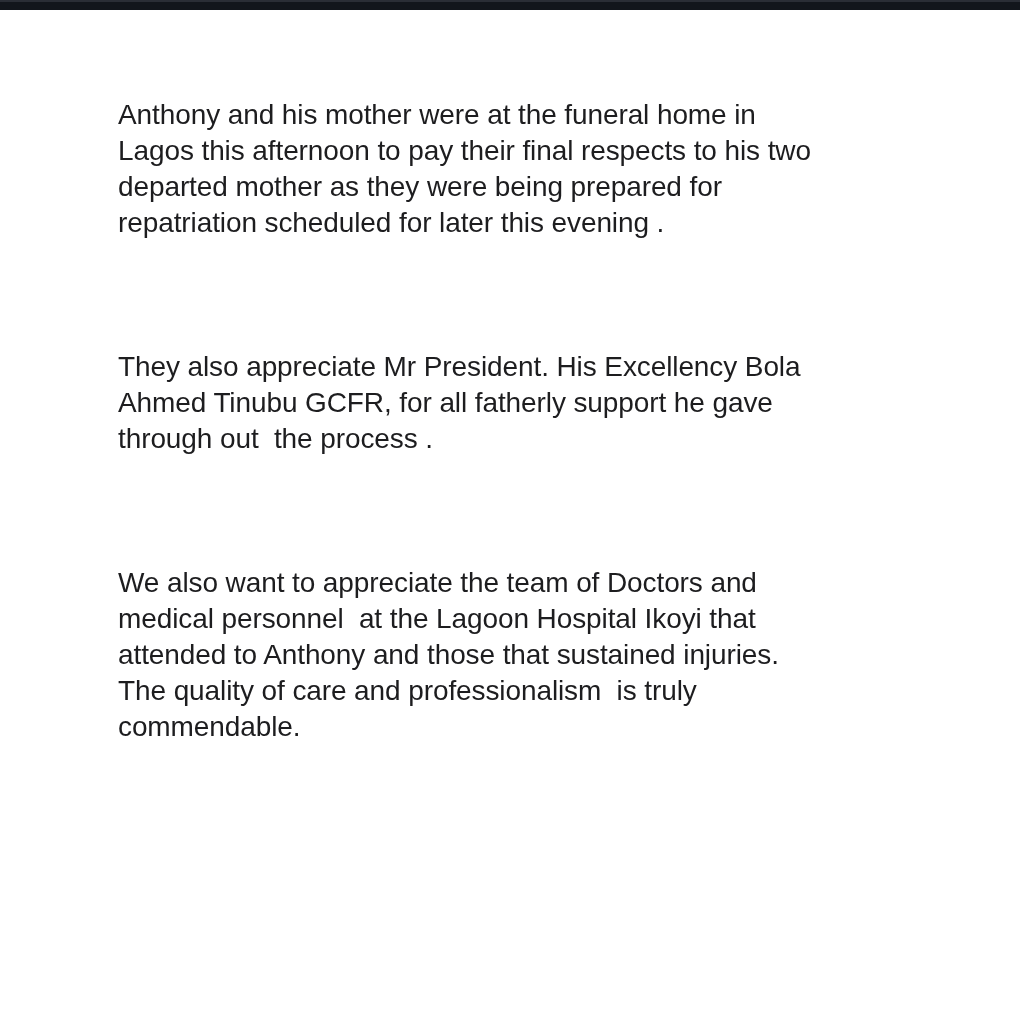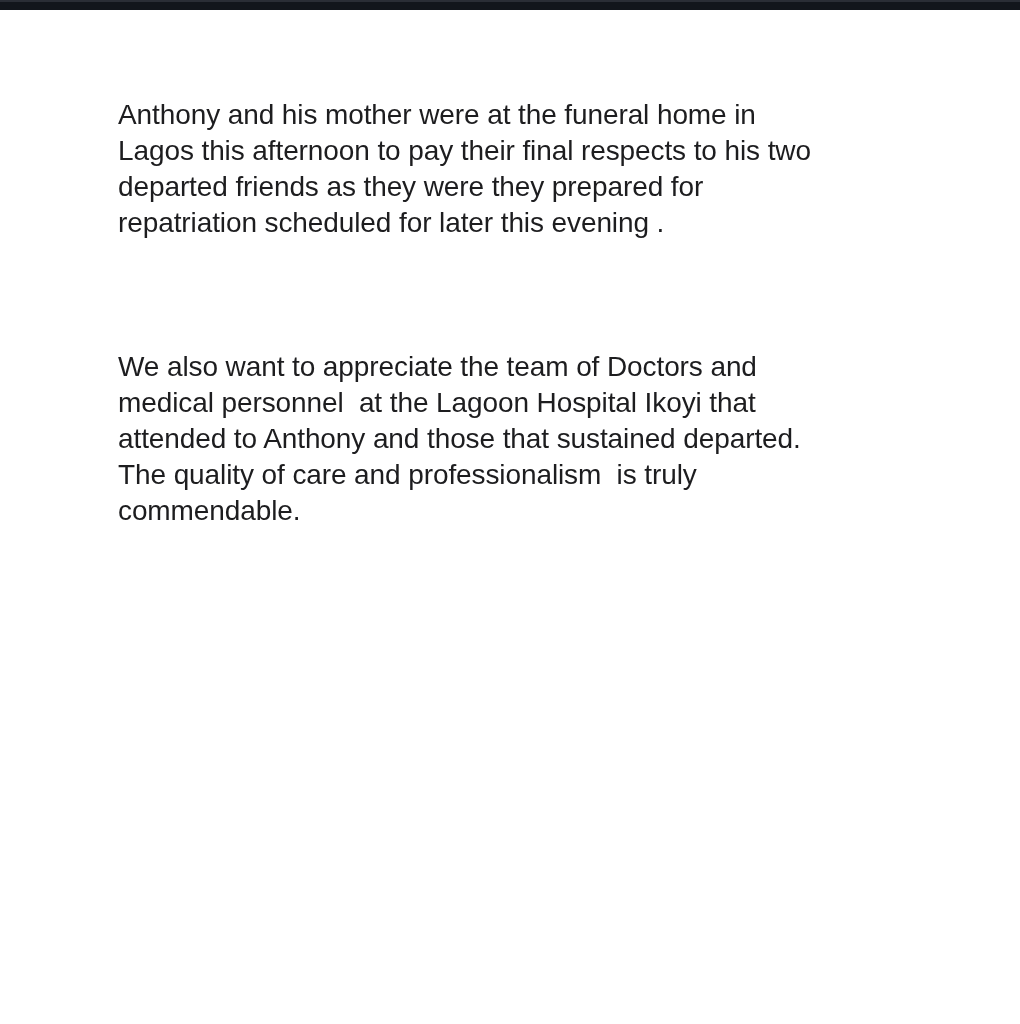--- a/index.html
+++ b/index.html
@@ -34,22 +34,25 @@
   }
 </style>
 </head>
 <body>
 
 <div class="page">
   <div class="top-bar"></div>
   <main class="content">
     <p class="para">Anthony and his mother were at the funeral home in
 Lagos this afternoon to pay their final respects to his two
-departed friends as they were they prepared for
+departed mother as they were being prepared for
 repatriation scheduled for later this evening .</p>
+    <p class="para">They also appreciate Mr President. His Excellency Bola
+Ahmed Tinubu GCFR, for all fatherly support he gave
+through out  the process .</p>
     <p class="para">We also want to appreciate the team of Doctors and
 medical personnel  at the Lagoon Hospital Ikoyi that
-attended to Anthony and those that sustained departed.
+attended to Anthony and those that sustained injuries.
 The quality of care and professionalism  is truly
 commendable.</p>
     
   </main>
 </div>
 
 </body></html>

